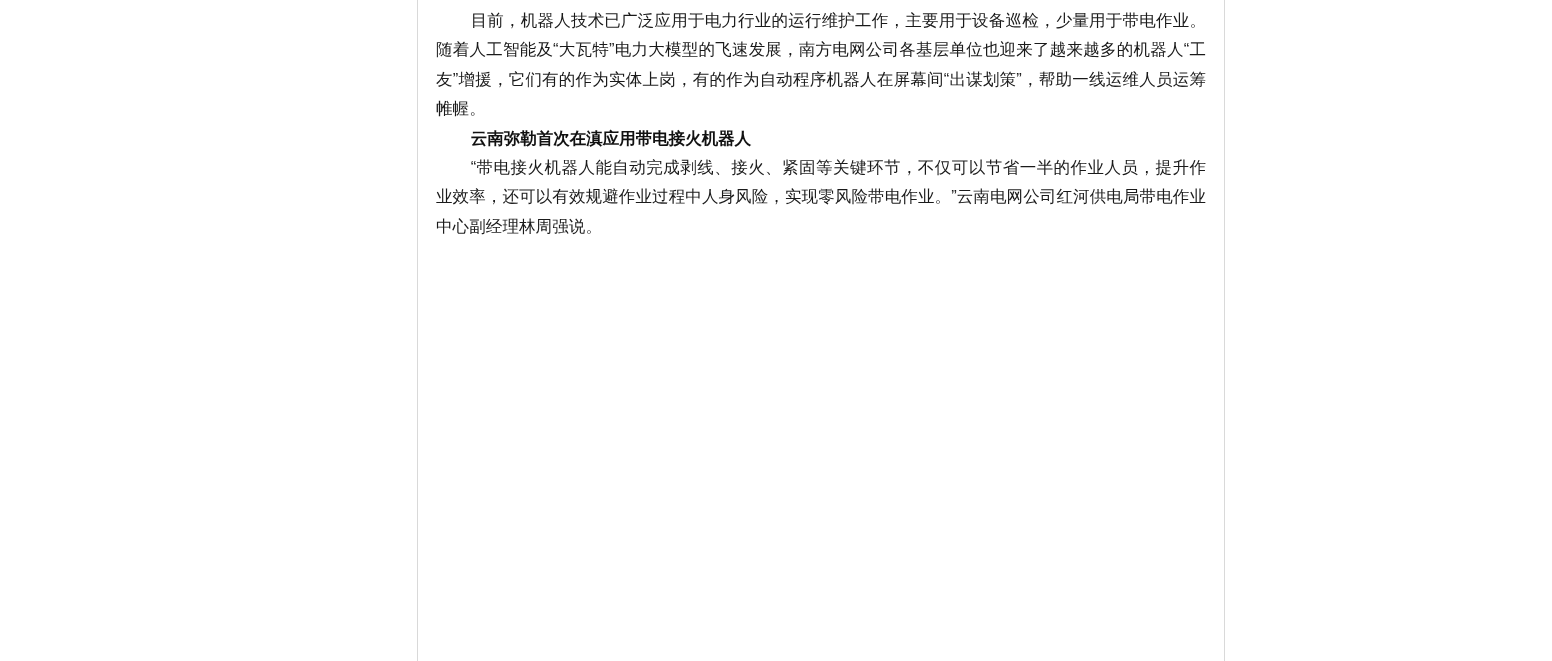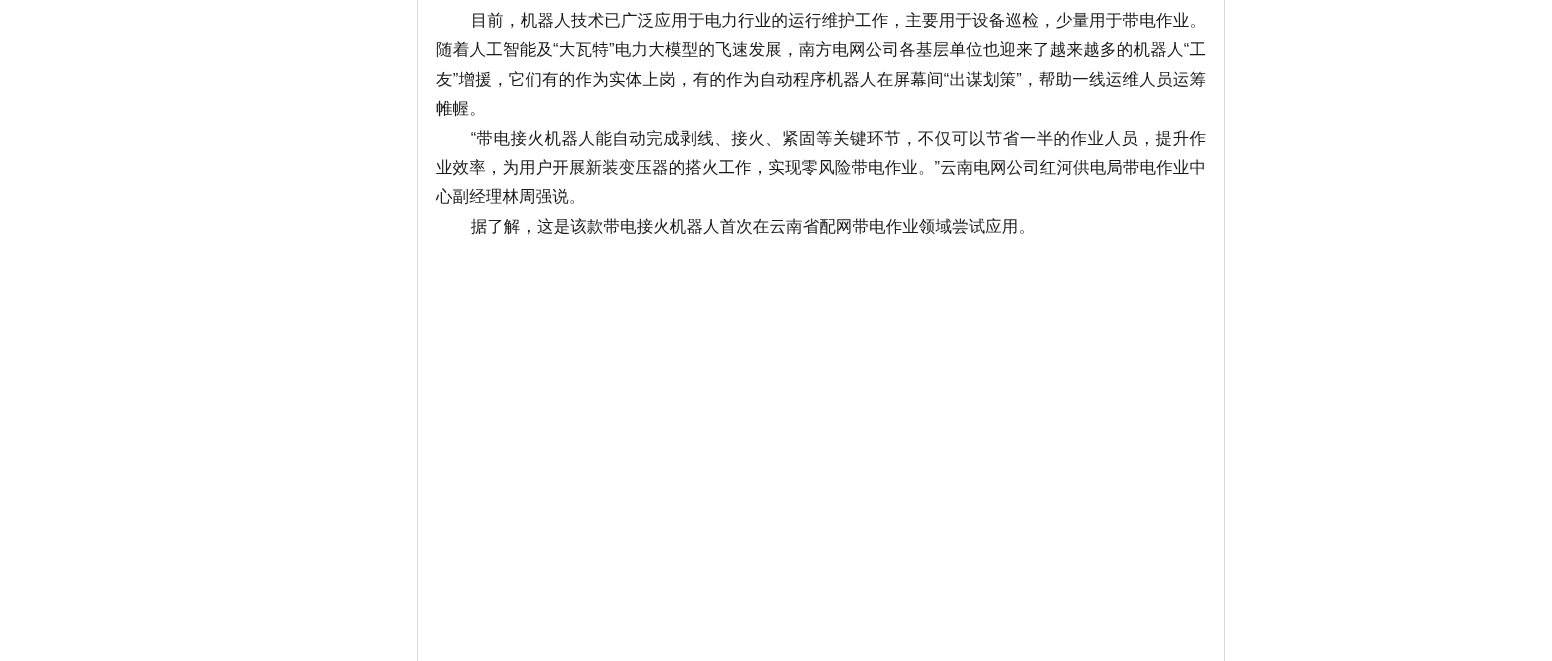--- a/index.html
+++ b/index.html
@@ -68,22 +68,22 @@
 
 <div class="page-wrap">
 
   <div class="gutter gutter-left"></div>
   <div class="gutter gutter-right"></div>
 
   <div class="doc-column">
 
     <p class="para indent">目前，机器人技术已广泛应用于电力行业的运行维护工作，主要用于设备巡检，少量用于带电作业。随着人工智能及“大瓦特”电力大模型的飞速发展，南方电网公司各基层单位也迎来了越来越多的机器人“工友”增援，它们有的作为实体上岗，有的作为自动程序机器人在屏幕间“出谋划策”，帮助一线运维人员运筹帷幄。</p>
 
+    <p class="heading">云南弥勒首次在滇应用带电接火机器人</p>
 
 
 
 
-    <p class="para indent">“带电接火机器人能自动完成剥线、接火、紧固等关键环节，不仅可以节省一半的作业人员，提升作业效率，为用户开展新装变压器的搭火工作，实现零风险带电作业。”云南电网公司红河供电局带电作业中心副经理林周强说。</p>
+    <p class="para indent">“带电接火机器人能自动完成剥线、接火、紧固等关键环节，不仅可以节省一半的作业人员，提升作业效率，还可以有效规避作业过程中人身风险，实现零风险带电作业。”云南电网公司红河供电局带电作业中心副经理林周强说。</p>
 
-    <p class="para indent">据了解，这是该款带电接火机器人首次在云南省配网带电作业领域尝试应用。</p>
 
   </div>
 </div>
 
 </body></html>

